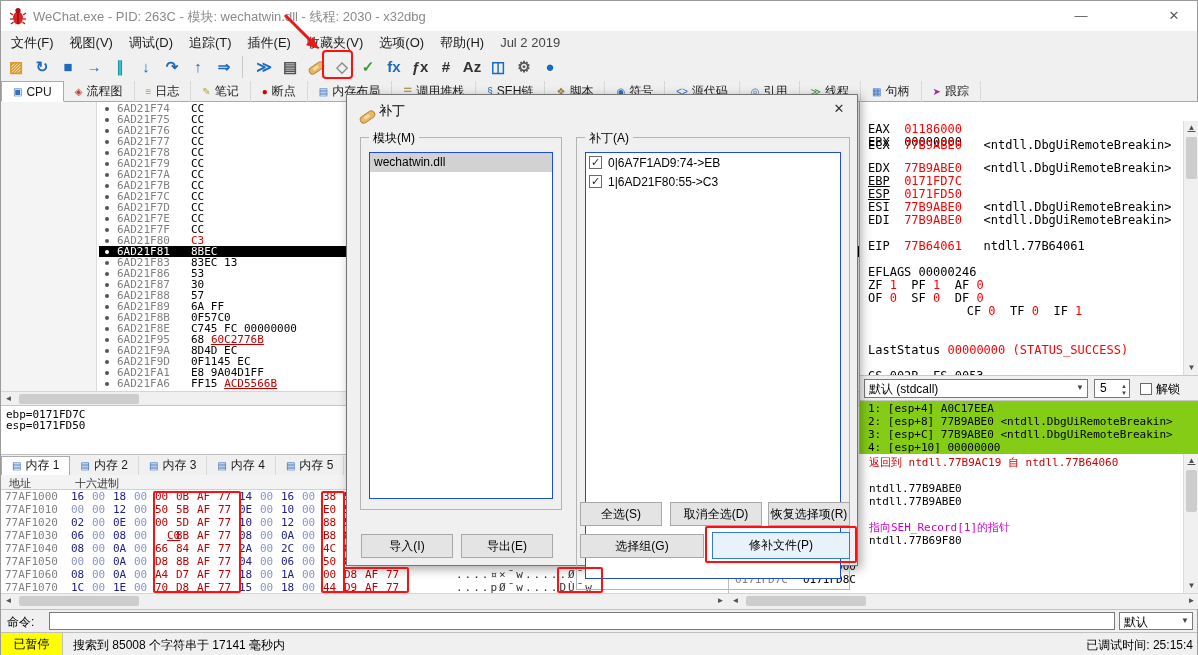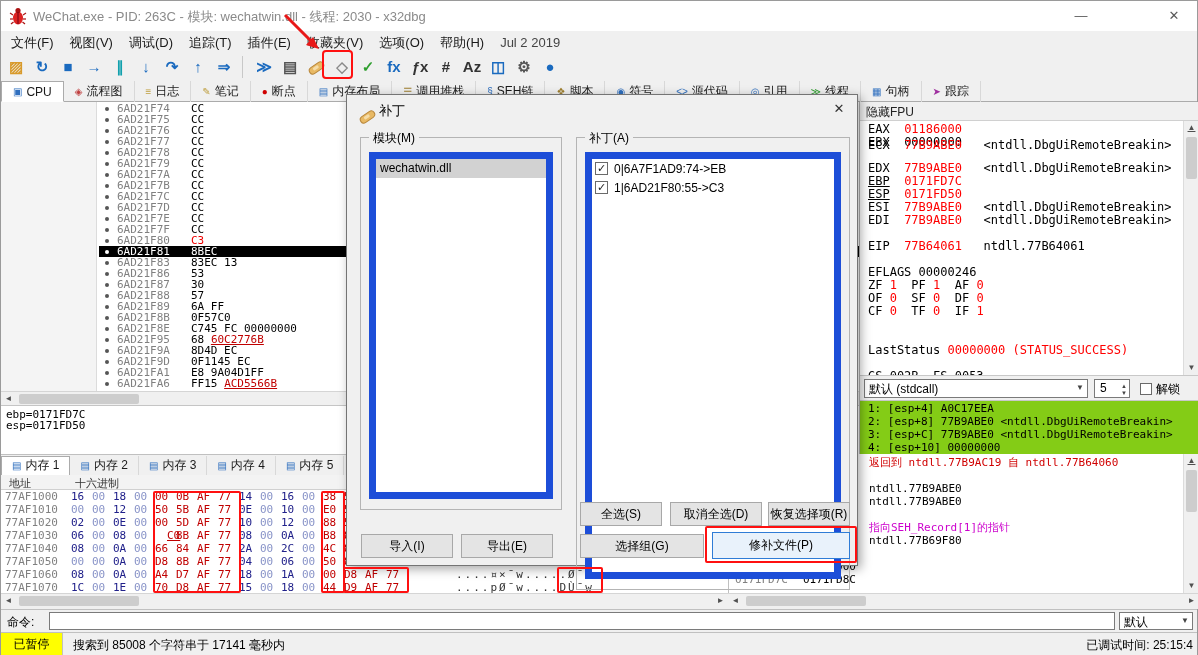--- a/index.html
+++ b/index.html
@@ -109,21 +109,21 @@
 .stattime{position:absolute;right:4px;top:4px;color:#000;white-space:nowrap}
 
 .dialog{position:absolute;left:345px;top:93px;width:512px;height:472px;background:#f0f0f0;border:1px solid #747474;box-shadow:3px 3px 10px rgba(0,0,0,.35);z-index:10}
 .dlg-title-text{position:absolute;left:32px;top:7px;font-size:13px;color:#000}
 .dlg-band{position:absolute;left:12px;top:10px}
 .dlg-close{position:absolute;right:8px;top:5px;width:20px;height:18px;text-align:center;line-height:18px;font-size:13px;color:#333}
 .grp{position:absolute;border:1px solid #b4b4b4}
 .grp-label{position:absolute;top:-8px;left:8px;background:#f0f0f0;padding:0 4px;font-size:12px;color:#000}
 #grp-modules{left:13px;top:42px;width:202px;height:373px}
 #grp-patches{left:229px;top:42px;width:274px;height:453px}
-.listbox{position:absolute;left:8px;top:14px;right:8px;bottom:10px;background:#fff;border:7px solid #1d4ed8;overflow:hidden}
+.listbox{position:absolute;left:8px;top:14px;right:8px;bottom:10px;background:#fff;border:1px solid #1d4ed8;overflow:hidden}
 .mod-item{height:19px;font-size:12px;padding:2px 4px;color:#000}
 .mod-item.selected{background:#d2d2d2}
 .patch-item{height:19px;font-size:12px;display:flex;align-items:center;gap:6px;padding:1px 3px;color:#000}
 .cb{width:13px;height:13px;background:#fff;border:1px solid #6a6a6a;font-size:11px;line-height:11px;text-align:center;color:#222;flex:none}
 .dbtn{position:absolute;height:24px;background:#e4e4e4;border:1px solid #a8a8a8;font-size:12px;text-align:center;line-height:22px;color:#000}
 #btn-selall{left:233px;top:407px;width:82px}
 #btn-deselall{left:323px;top:407px;width:92px}
 #btn-restore{left:421px;top:407px;width:82px}
 #btn-import{left:14px;top:439px;width:92px}
 #btn-export{left:114px;top:439px;width:92px}
@@ -477,37 +477,36 @@
       <span class="arr d">▼</span>
     </div>
   </div>
   <div class="hscroll" id="stack-hscroll">
     <span class="arr l">◄</span>
     <span class="thumb"></span>
     <span class="arr r">►</span>
   </div>
 
   <div class="regpane">
-    <div class="fpubar">隐藏FPU</div>
     <div id="regrows">
         <div class="rrow" style="top: 0px;">EAX  <span class="red">01186000</span></div>
         <div class="rrow" style="top: 13px;">EBX  <span>00000000</span></div>
         <div class="rrow" style="top: 16px;">ECX  <span class="red">77B9ABE0</span>   &lt;ntdll.DbgUiRemoteBreakin&gt;</div>
         <div class="rrow" style="top: 39px;">EDX  <span class="red">77B9ABE0</span>   &lt;ntdll.DbgUiRemoteBreakin&gt;</div>
         <div class="rrow" style="top: 52px;"><span class="u">EBP</span>  <span class="red">0171FD7C</span></div>
         <div class="rrow" style="top: 65px;"><span class="u">ESP</span>  <span class="red">0171FD50</span></div>
         <div class="rrow" style="top: 78px;">ESI  <span class="red">77B9ABE0</span>   &lt;ntdll.DbgUiRemoteBreakin&gt;</div>
         <div class="rrow" style="top: 91px;">EDI  <span class="red">77B9ABE0</span>   &lt;ntdll.DbgUiRemoteBreakin&gt;</div>
         <div class="rrow" style="top: 104px;"></div>
         <div class="rrow" style="top: 117px;">EIP  <span class="red">77B64061</span>   ntdll.77B64061</div>
         <div class="rrow" style="top: 130px;"></div>
         <div class="rrow" style="top: 143px;">EFLAGS 00000246</div>
         <div class="rrow" style="top: 156px;">ZF <span class="red">1</span>  PF <span class="red">1</span>  AF <span class="red">0</span></div>
         <div class="rrow" style="top: 169px;">OF <span class="red">0</span>  SF <span class="red">0</span>  DF <span class="red">0</span></div>
-        <div class="rrow" style="top: 182px;">CF <span class="red">0</span>  TF <span class="red">0</span>  IF <span class="red">1</span></div>
+        <div class="rrow" style="top: 182px; text-align: center;">CF <span class="red">0</span>  TF <span class="red">0</span>  IF <span class="red">1</span></div>
         <div class="rrow" style="top: 195px;"></div>
         <div class="rrow" style="top: 221px;">LastStatus <span class="red">00000000 (STATUS_SUCCESS)</span></div>
         <div class="rrow" style="top: 234px;"></div>
         <div class="rrow" style="top: 247px;">GS 002B  FS 0053</div>
       </div>
     <div class="vscroll" id="reg-vscroll">
       <span class="arr u">▲</span>
       <span class="thumb"></span>
       <span class="arr d">▼</span>
     </div>

